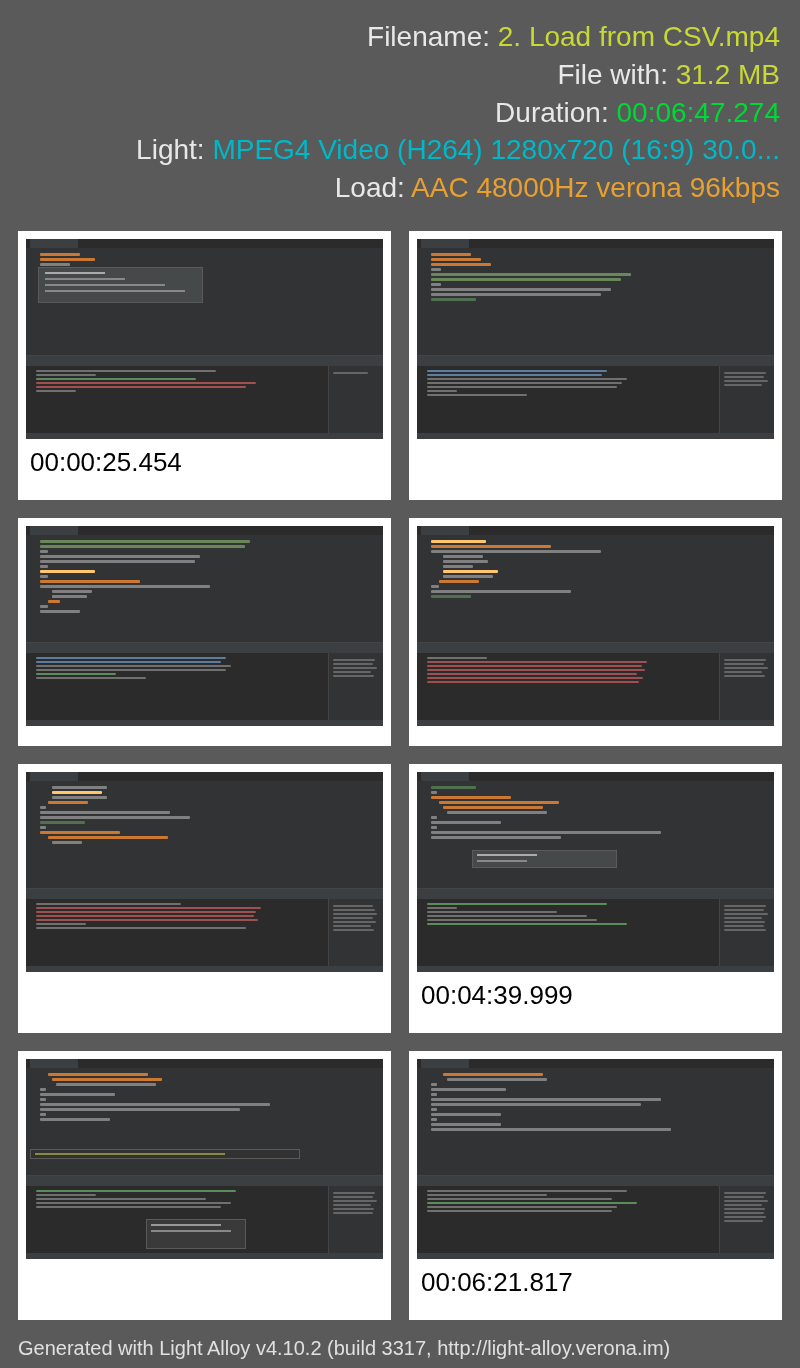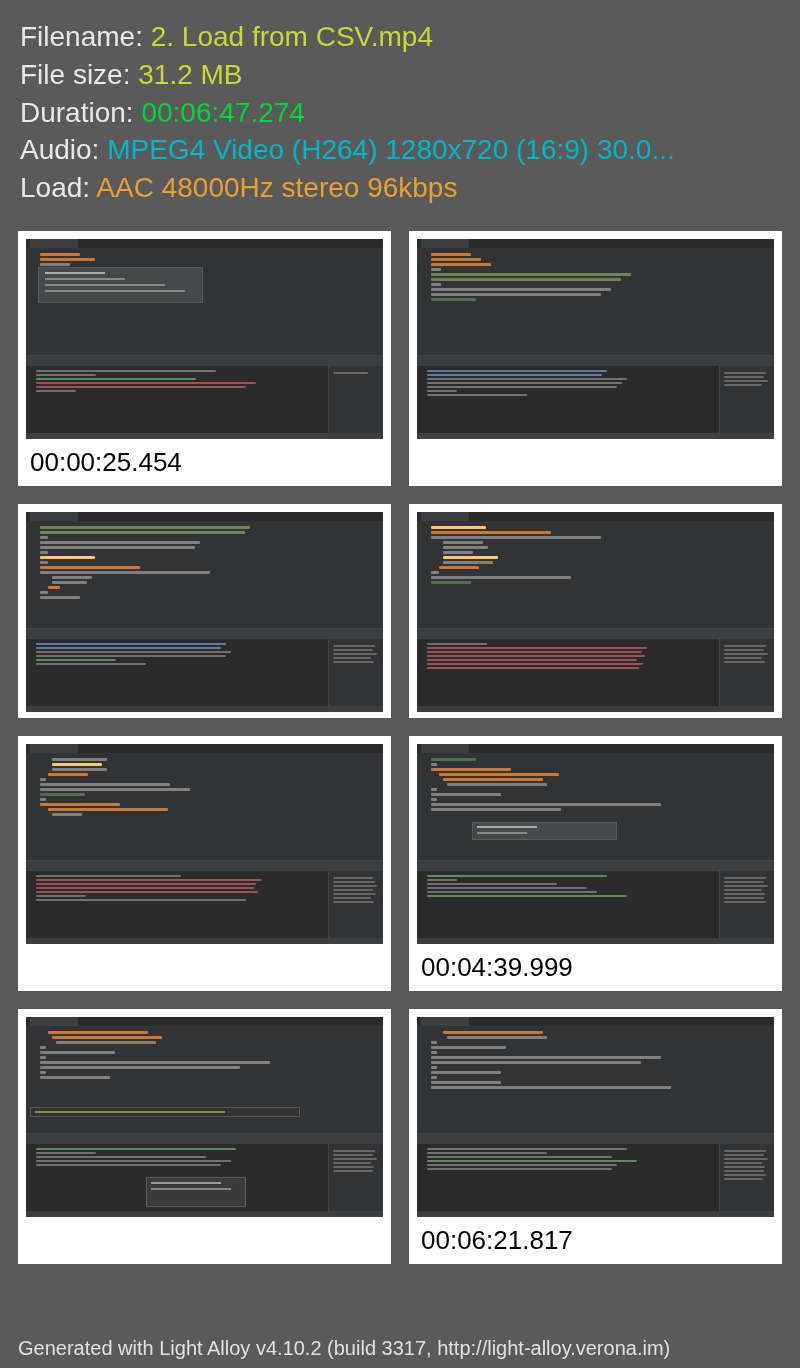--- a/index.html
+++ b/index.html
@@ -16,20 +16,21 @@
   }
   .info-panel {
     padding: 18px 20px 12px 20px;
     font-size: 28px;
     line-height: 1.35;
     color: #e8e8e8;
   }
   .info-row {
     white-space: nowrap;
     overflow: hidden;
+    text-align: right;
   }
   .label {
     color: #e8e8e8;
   }
   .val-filename {
     color: #c8d835;
   }
   .val-filesize {
     color: #c8d835;
   }
@@ -43,21 +44,21 @@
     color: #e8a030;
   }
   .thumbs-grid {
     display: grid;
     grid-template-columns: 1fr 1fr;
     gap: 18px 18px;
     padding: 12px 18px 4px 18px;
   }
   .thumb-card {
     background: #ffffff;
-    padding: 8px 8px 6px 8px;
+    padding: 8px 8px 20px 8px;
     display: flex;
     flex-direction: column;
     gap: 6px;
   }
   .thumb-image {
     width: 100%;
     height: 200px;
     background: #2b2b2b;
     position: relative;
     overflow: hidden;
@@ -167,30 +168,30 @@
   }
 </style>
 </head>
 <body>
 
 <div class="info-panel">
   <div class="info-row">
     <span class="label">Filename: </span><span class="val-filename">2. Load from CSV.mp4</span>
   </div>
   <div class="info-row">
-    <span class="label">File size: </span><span class="val-filesize">31.2 MB</span>
+    <span class="label">File with: </span><span class="val-filesize">31.2 MB</span>
   </div>
   <div class="info-row">
     <span class="label">Duration: </span><span class="val-duration">00:06:47.274</span>
   </div>
   <div class="info-row">
-    <span class="label">Audio: </span><span class="val-video">MPEG4 Video (H264) 1280x720 (16:9) 30.0...</span>
+    <span class="label">Light: </span><span class="val-video">MPEG4 Video (H264) 1280x720 (16:9) 30.0...</span>
   </div>
   <div class="info-row">
-    <span class="label">Load: </span><span class="val-audio">AAC 48000Hz stereo 96kbps</span>
+    <span class="label">Load: </span><span class="val-audio">AAC 48000Hz verona 96kbps</span>
   </div>
 </div>
 
 <div class="thumbs-grid">
 
   <div class="thumb-card">
     <div class="thumb-image">
       <div class="ide-top">
         <div class="ide-tab"></div>
         <div class="code-lines">

